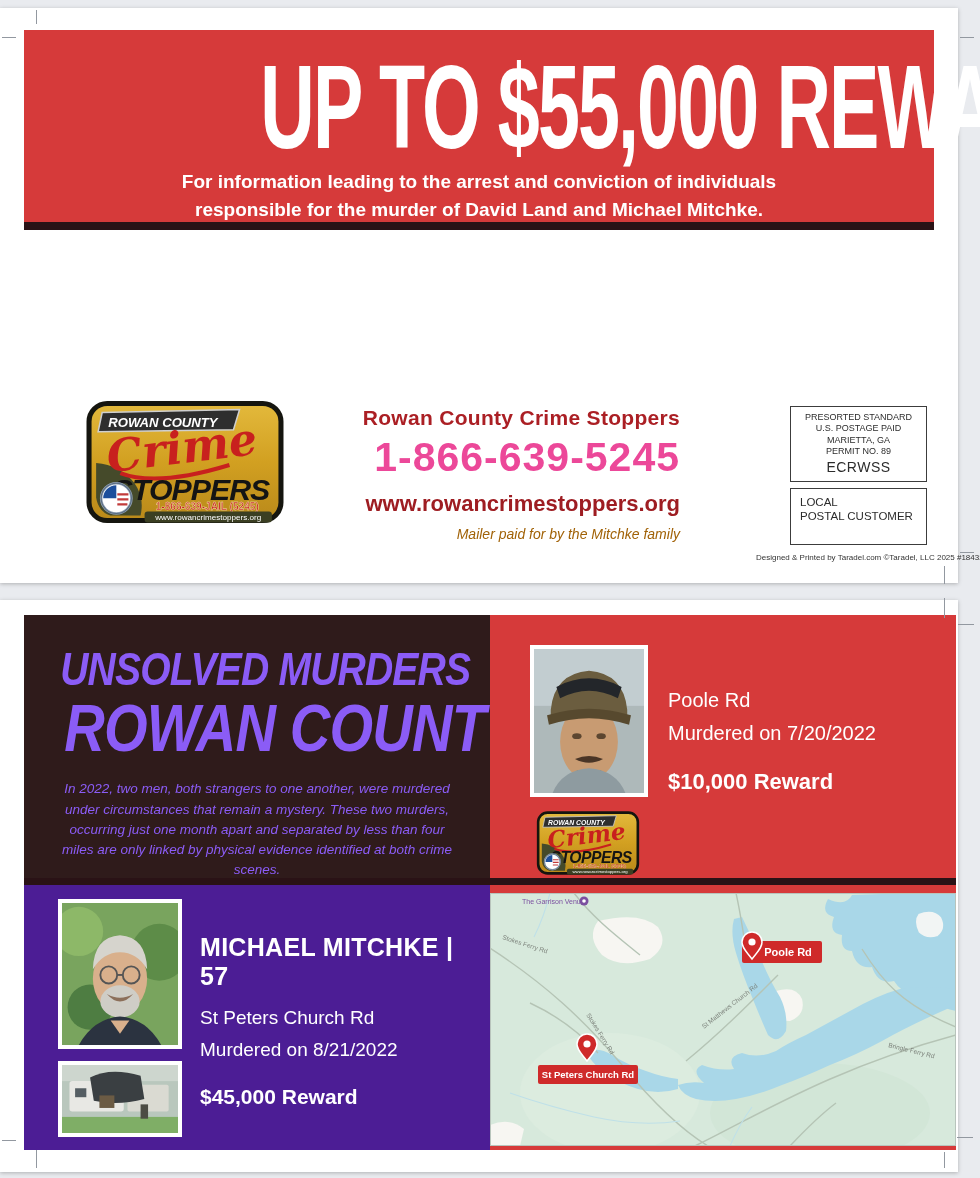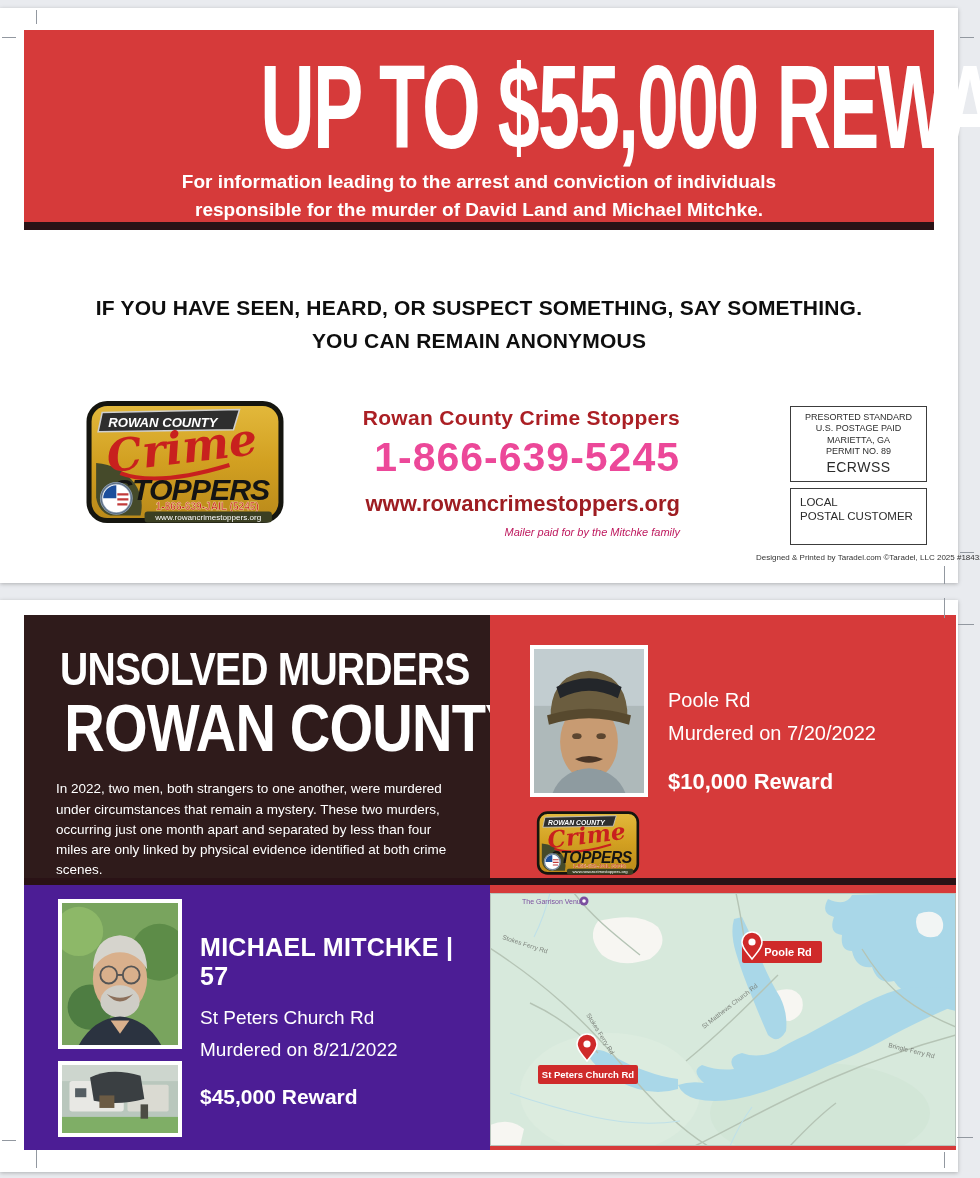--- a/index.html
+++ b/index.html
@@ -25,35 +25,35 @@
   .statement { position:absolute; left:0; top:284px; width:958px; text-align:center; color:#0e0e0e;
                font-weight:800; font-size:21px; line-height:1.55; letter-spacing:0.2px; }
 
   .logo-slot { position:absolute; }
   #logo-slot-1 { left:86px; top:392px; width:198px; height:124px; }
 
   .contact { position:absolute; left:320px; top:398px; width:360px;text-align:right; }
   .contact-org { color:#ab1f24; font-weight:800; font-size:21px; letter-spacing:0.3px; }
   .contact-phone { color:#ec4899; font-weight:800; font-size:41px; letter-spacing:1px; margin-top:4px; margin-left:8px; }
   .contact-site { color:#9e1d22; font-weight:800; font-size:22px; margin-top:10px; }
-  .contact-paid { color:#be185d; font-style:italic; font-size:11px; margin-top:9px; }
+  .contact-paid { color:#a16207; font-style:italic; font-size:14px; margin-top:9px; }
 
   .postal { position:absolute; left:768px; top:398px; width:165px; }
   .indicia-box { width:137px; margin-left:22px; border:1.5px solid #3c3c3c; padding:5px 2px 4px 2px; text-align:center; color:#2c2c2c; }
   .indicia-box div { font-size:9px; line-height:1.25; }
   .indicia-box .ecrwss { font-size:14px; margin-top:2px; letter-spacing:0.5px; }
   .addressee-box { width:137px; margin-left:22px; margin-top:6px; border:1.5px solid #3c3c3c; padding:6px 0 20px 9px; color:#2c2c2c; }
   .addressee-box div { font-size:11.5px; line-height:1.3; }
   .printer-note { width:165px; margin-top:8px; font-size:8px; color:#333; text-align:right; padding-right:4px; white-space:nowrap; transform:translateX(-12px); }
 
   
   .card { position:absolute; left:24px; top:15px; width:932px; height:535px; background:#d63a3a;
           display:grid; grid-template-columns:466px 466px; grid-template-rows:270px 265px; }
   .cell { position:relative; }
-  .cell-intro { background:#2f1b1b; border-bottom:7px solid #2a1216; text-align:left; color:#ffffff; }
+  .cell-intro { background:#2f1b1b; border-bottom:7px solid #2a1216; text-align:center; color:#8b5cf6;font-style:italic; }
   .cell-david { background:#d63a3a; border-bottom:7px solid #2a1216; }
   .cell-mitchke { background:#4c1d95; }
   .cell-map { background:#d63a3a; }
 
   .intro-t1 { font-size:46px; font-weight:800; transform:scaleX(0.85); letter-spacing:-1px; margin-top:30px; line-height:1.05; }
   .intro-t2 { font-size:66px; font-weight:800; transform:scaleX(0.85); letter-spacing:-1px; line-height:1.0; margin-top:2px; }
   .intro-body { font-size:13.5px; line-height:1.5; width:402px; margin:18px auto 0 auto; font-weight:500; }
 
   .photo-frame { position:absolute; border:4px solid #ffffff; background:#888; }
   .victim-text { position:absolute; color:#ffffff; }
@@ -86,24 +86,20 @@
       <div class="headline-wrap">
         <span class="condense headline">UP TO $55,000 REWARD</span>
       </div>
       <div class="banner-sub">
         <div>For information leading to the arrest and conviction of individuals</div>
         <div>responsible for the murder of David Land and Michael Mitchke.</div>
       </div>
     </div>
     <div class="banner-strip"></div>
 
-    <div class="statement">
-      <div>IF YOU HAVE SEEN, HEARD, OR SUSPECT SOMETHING, SAY SOMETHING.</div>
-      <div>YOU CAN REMAIN ANONYMOUS</div>
-    </div>
 
     <div class="logo-slot" id="logo-slot-1">
   <svg viewBox="0 0 196 122" width="100%" height="100%">
     <defs>
       <linearGradient id="goldGrad" x1="0" y1="0" x2="0" y2="1">
         <stop offset="0" stop-color="#e3b93c"></stop>
               <stop offset="0.5" stop-color="#d2a021"></stop>
               <stop offset="1" stop-color="#b9891a"></stop>
       </linearGradient>
     </defs>

